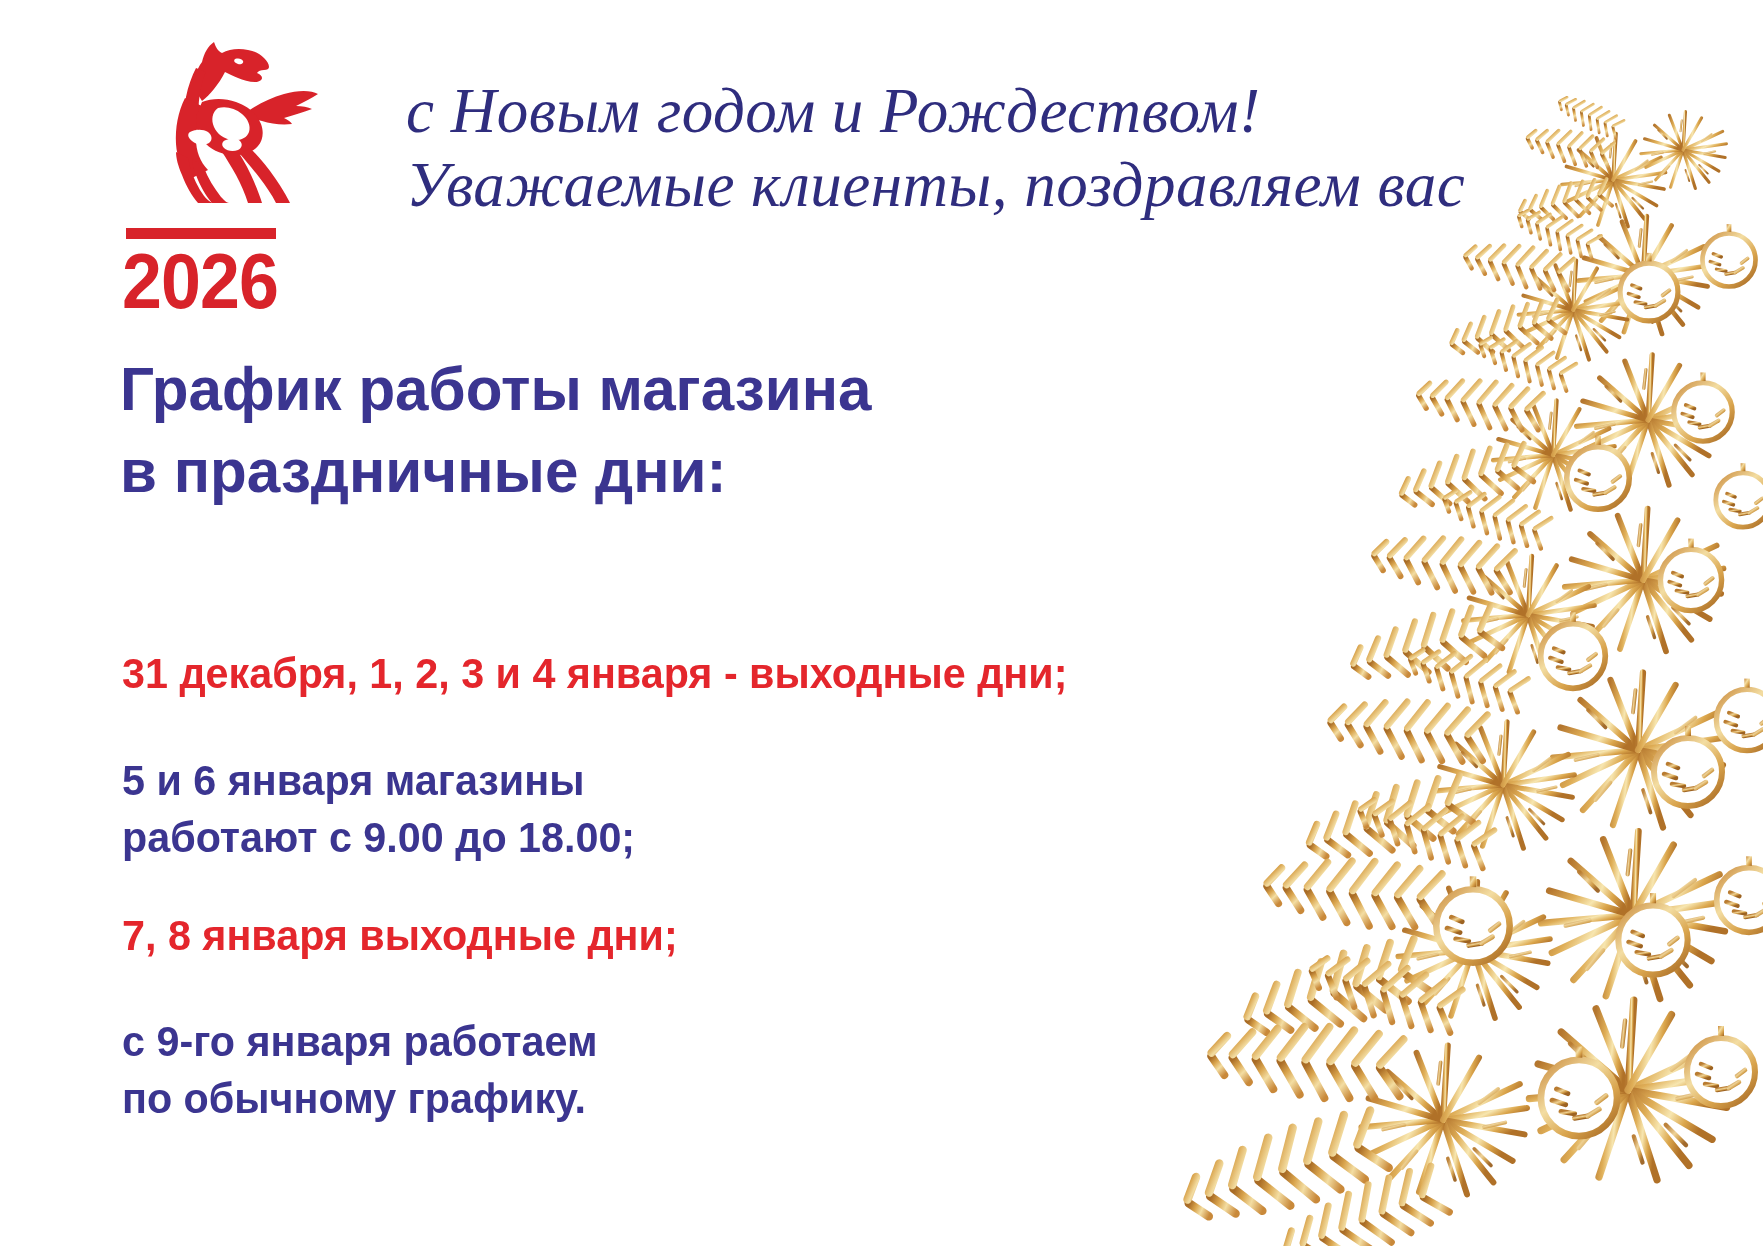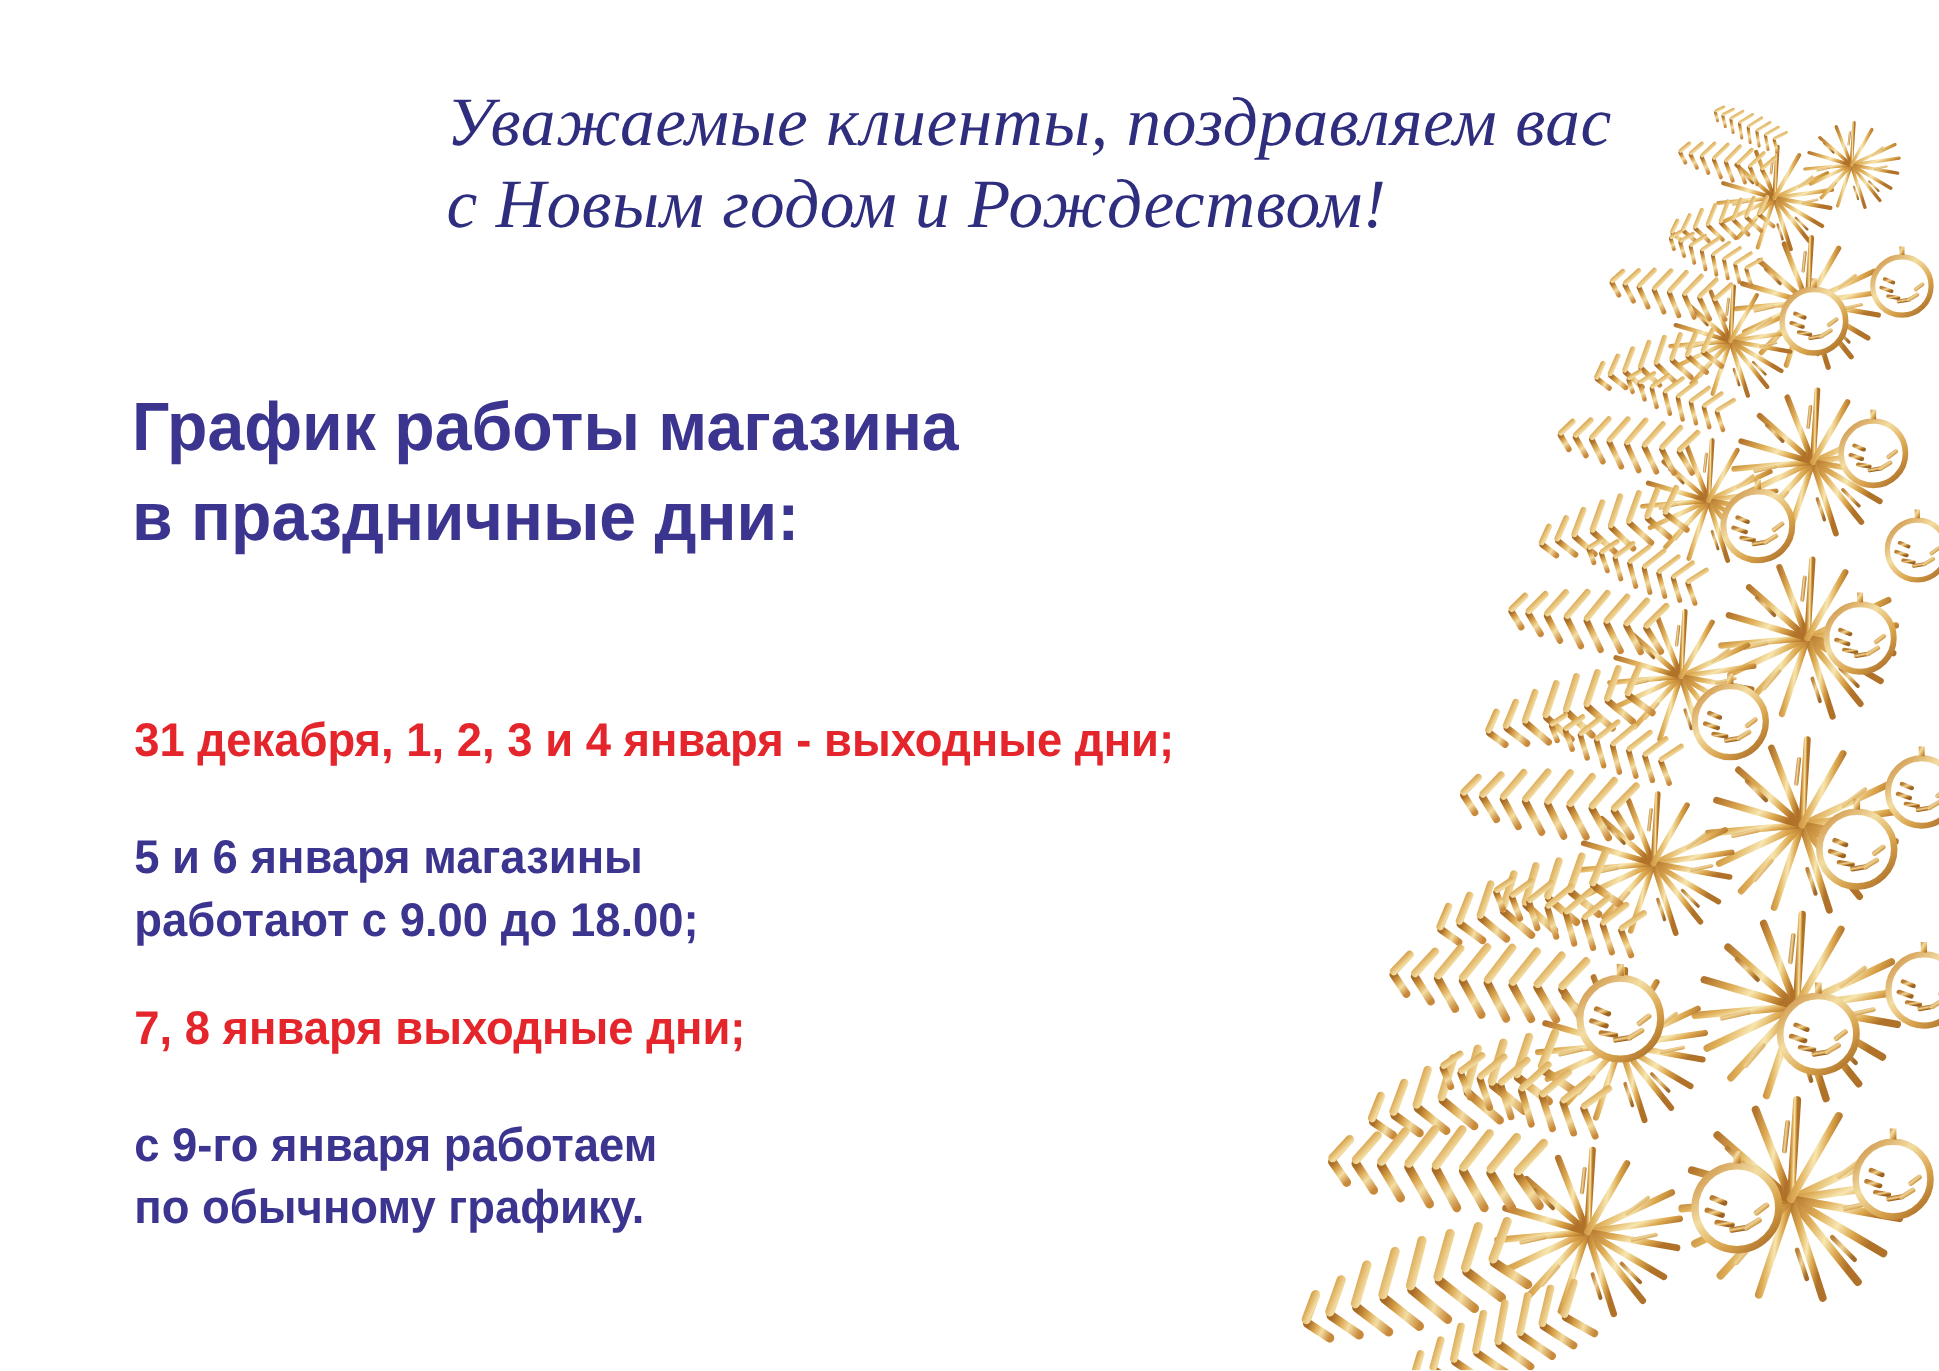--- a/index.html
+++ b/index.html
@@ -116,24 +116,75 @@
     height: 1186px;
     pointer-events: none;
   }
   #tree-graphic svg { display: block; width: 100%; height: 100%; }
 </style>
 </head>
 <body>
 
 <div id="poster" style="background: rgb(255, 255, 255);">
 
+  <div id="logo-block">
+    <div id="horse-icon">
+      <svg viewBox="0 0 190 175" xmlns="http://www.w3.org/2000/svg" aria-hidden="true">
+        <g fill="#d8232a">
+
+          <path d="M72 34 C74 25 78 18 84 14 C86 20 88 23 92 25 C99 21 109 20 118 22
+                   C125 23 130 26 134 30 C137 33 139 36 139 39 C139 41 137 42 134 42
+                   C131 42 128 43 127 45 C130 46 132 48 132 50 C132 52 129 54 125 54
+                   C119 54 113 52 108 50 C103 48 99 46 95 44
+                   C92 50 88 56 84 61 C80 66 76 70 72 73
+                   L64 60 C64 52 66 42 72 34 Z"></path>
+
+          <path d="M105 31 C109 30 112 31 113 33 C114 35 111 37 108 36 C105 35 103 33 105 31 Z" fill="#ffffff"></path>
+
+          <path d="M66 40 C62 48 58 58 56 69 C54 80 54 92 56 103 L70 100
+                   C68 88 68 76 70 66 C71 58 73 50 76 44 Z"></path>
+
+          <path d="M116 85 C126 77 140 70 154 66 C168 62 181 62 188 66
+                   C182 70 174 74 166 78 C172 78 178 79 182 81
+                   C174 84 164 87 154 90 C158 92 161 94 162 96
+                   C152 97 141 96 132 93 C124 91 118 88 116 85 Z"></path>
+
+          <path d="M55 70 C48 84 45 100 46 116 C47 130 52 142 60 151
+                   L78 142 C70 134 66 123 66 111 C66 99 70 88 76 80 Z"></path>
+          <path d="M72 74 C82 70 95 70 106 74 C118 78 127 86 131 96
+                   C134 104 133 112 128 118 C122 125 112 128 101 127
+                   C90 126 80 121 73 113 C67 106 65 96 67 86 Z"></path>
+
+          <path d="M88 80 C96 78 105 80 112 86 C118 91 121 98 119 104
+                   C117 110 110 113 102 112 C94 111 87 106 84 99 C81 92 82 84 88 80 Z" fill="#ffffff"></path>
+
+          <path d="M104 118 C110 126 116 136 121 147 C126 158 130 168 132 175
+                   L118 175 C115 166 111 156 106 147 C101 138 96 130 92 124 Z"></path>
+          <path d="M120 120 C128 128 137 138 145 150 C152 160 157 169 160 175
+                   L146 175 C142 167 136 158 129 149 C122 140 115 132 110 126 Z"></path>
+
+          <path d="M58 130 C60 141 64 152 70 162 C75 170 80 175 84 175
+                   L68 175 C62 168 56 158 52 147 C48 138 46 130 46 124 Z"></path>
+          <path d="M74 140 C78 150 84 160 91 169 C94 172 97 175 99 175
+                   L82 175 C76 168 70 158 66 147 C63 140 62 134 62 130 Z"></path>
+
+          <path d="M60 104 C66 101 73 101 78 104 C82 107 83 112 79 115
+                   C74 118 66 117 62 113 C58 110 57 106 60 104 Z" fill="#ffffff"></path>
+          <path d="M96 112 C101 110 107 110 110 113 C113 116 112 120 108 122
+                   C103 124 97 123 94 120 C91 117 92 113 96 112 Z" fill="#ffffff"></path>
+        </g>
+      </svg>
+    </div>
+    <div id="logo-rule" style="background: rgb(216, 35, 42);"></div>
+    <div id="logo-year" style="color: rgb(216, 35, 42);">2026</div>
+  </div>
 
   <div id="greeting" style="color: rgb(47, 45, 126);">
+    <span class="gl">с Новым годом и Рождеством!</span>
     <span class="gl">Уважаемые клиенты, поздравляем вас</span>
-    <span class="gl">с Новым годом и Рождеством!</span>
   </div>
 
   <div id="schedule-heading" style="color: rgb(59, 53, 144);">
     <span class="hl">График работы магазина</span>
     <span class="hl">в праздничные дни:</span>
   </div>
 
   <div class="sched-item red" id="item-0" style="color: rgb(228, 38, 44);">
     <span class="sl">31 декабря, 1, 2, 3 и 4 января - выходные дни;</span>
   </div>

